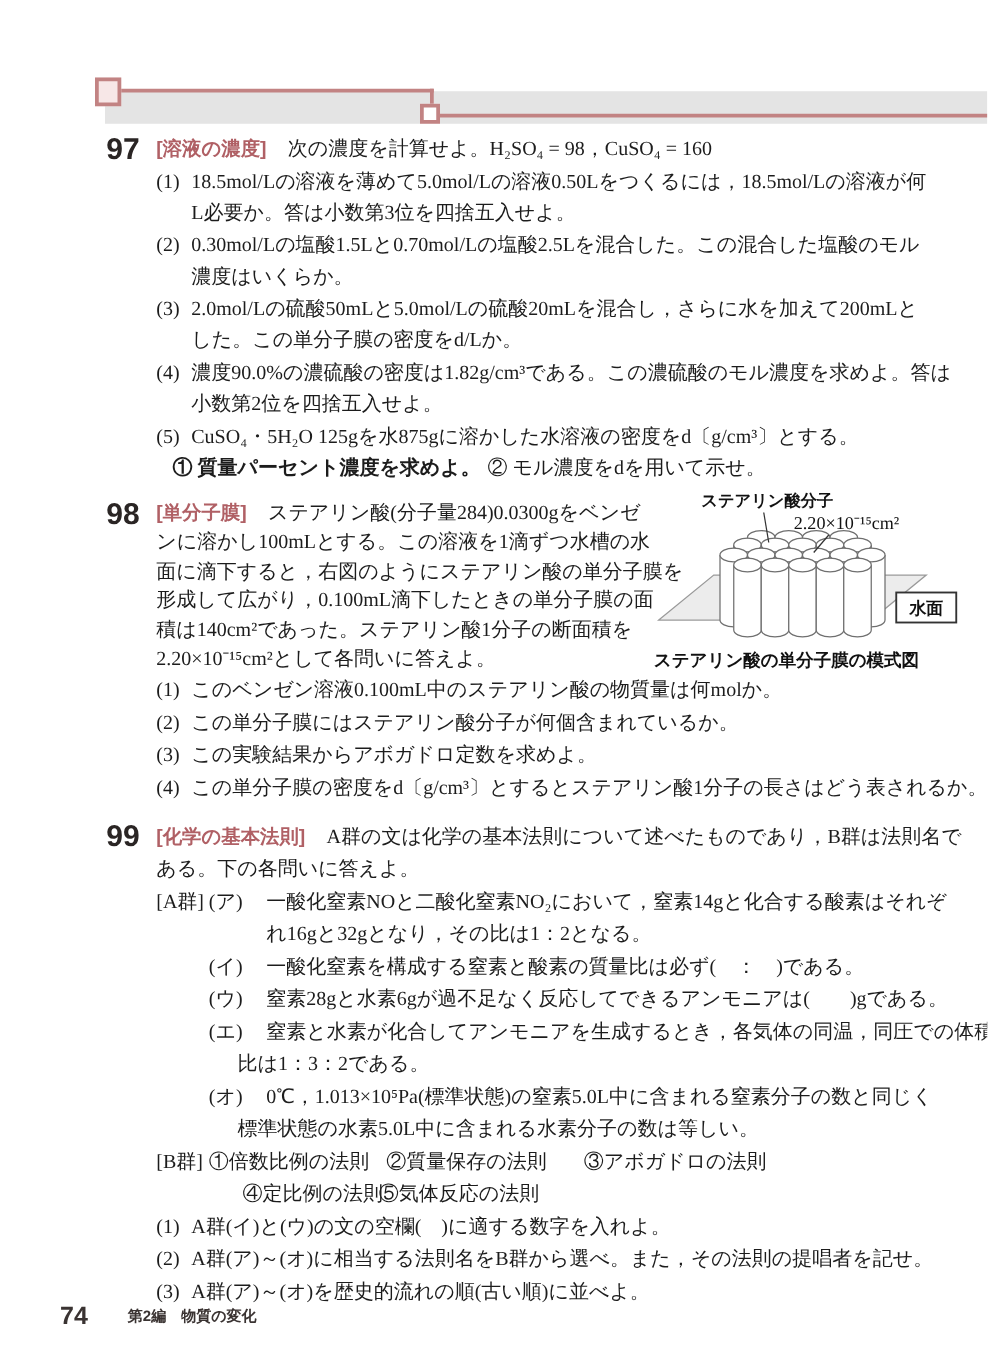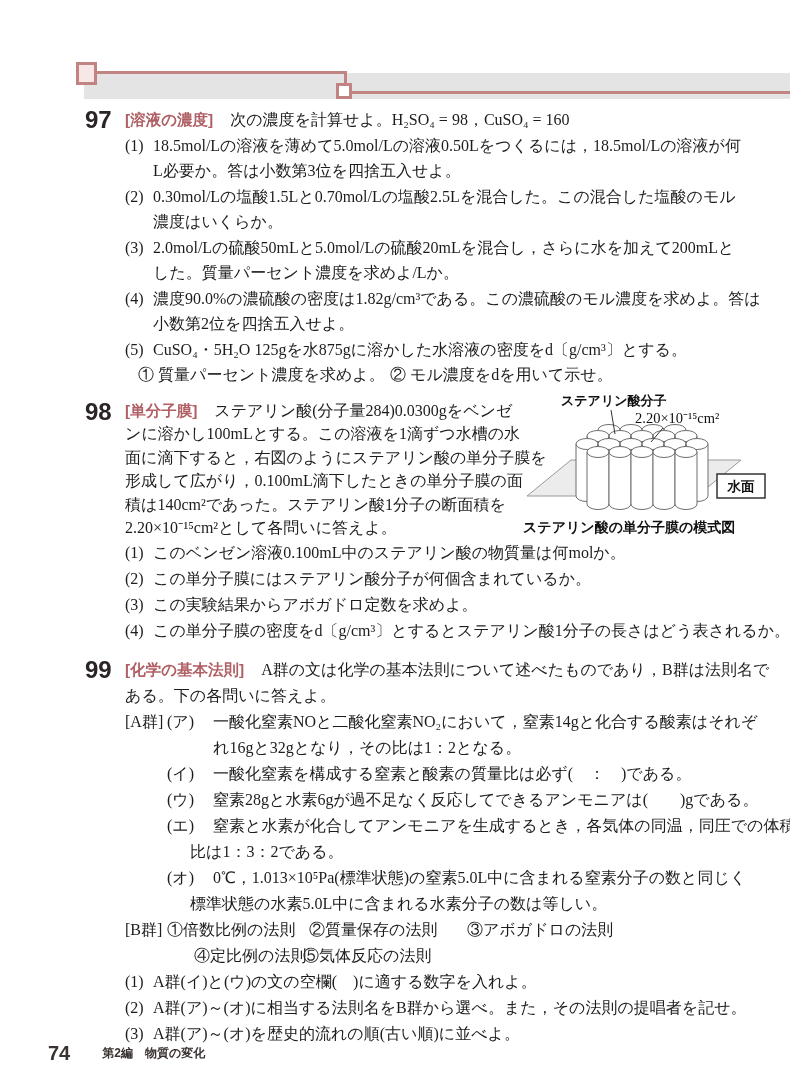--- a/index.html
+++ b/index.html
@@ -31,21 +31,21 @@
   .nw { white-space:nowrap; }
 
   
   .prob-97 { margin-bottom:11px; }
   .prob-97 .pbody { line-height:25.5px; }
   .item { display:flex; }
   .ilabel { flex:none; width:28px; }
   .itext { white-space:nowrap; }
   .cont { padding-left:28px; white-space:nowrap; }
   .sub5 { padding-left:13px; display:flex; }
-  .sub5 .s1 { flex:none; width:252px; white-space:nowrap; }
+  .sub5 .s1 { flex:none; width:252px; white-space:nowrap;font-weight:bold; }
 
   
   .prob-98 { margin-bottom:13px; }
   .prob-98 .para > div { line-height:23.5px; white-space:nowrap; }
   .prob-98 .item { line-height:26px; }
   .fig { position:absolute; left:398px; top:-9px; width:248px; font-family:"Liberation Sans", sans-serif; }
   .fig-caption { font-weight:bold; font-size:14px; margin-top:1px; white-space:nowrap; color:#111; }
 
   
   .prob-99 .pbody { line-height:26px; }
@@ -93,21 +93,21 @@
         <div class="cont">L必要か。答は小数第3位を四捨五入せよ。</div>
         <div class="item">
           <span class="ilabel">(2)</span>
             <span class="itext">0.30mol/Lの塩酸1.5Lと0.70mol/Lの塩酸2.5Lを混合した。この混合した塩酸のモル</span>
         </div>
         <div class="cont">濃度はいくらか。</div>
         <div class="item">
           <span class="ilabel">(3)</span>
             <span class="itext">2.0mol/Lの硫酸50mLと5.0mol/Lの硫酸20mLを混合し，さらに水を加えて200mLと</span>
         </div>
-        <div class="cont">した。質量パーセント濃度を求めよ/Lか。</div>
+        <div class="cont">した。この単分子膜の密度をd/Lか。</div>
         <div class="item">
           <span class="ilabel">(4)</span>
             <span class="itext">濃度90.0%の濃硫酸の密度は1.82g/cm³である。この濃硫酸のモル濃度を求めよ。答は</span>
         </div>
         <div class="cont">小数第2位を四捨五入せよ。</div>
         <div class="item">
           <span class="ilabel">(5)</span>
             <span class="itext">CuSO₄・5H₂O 125gを水875gに溶かした水溶液の密度をd〔g/cm³〕とする。</span>
         </div>
         <div class="sub5">

